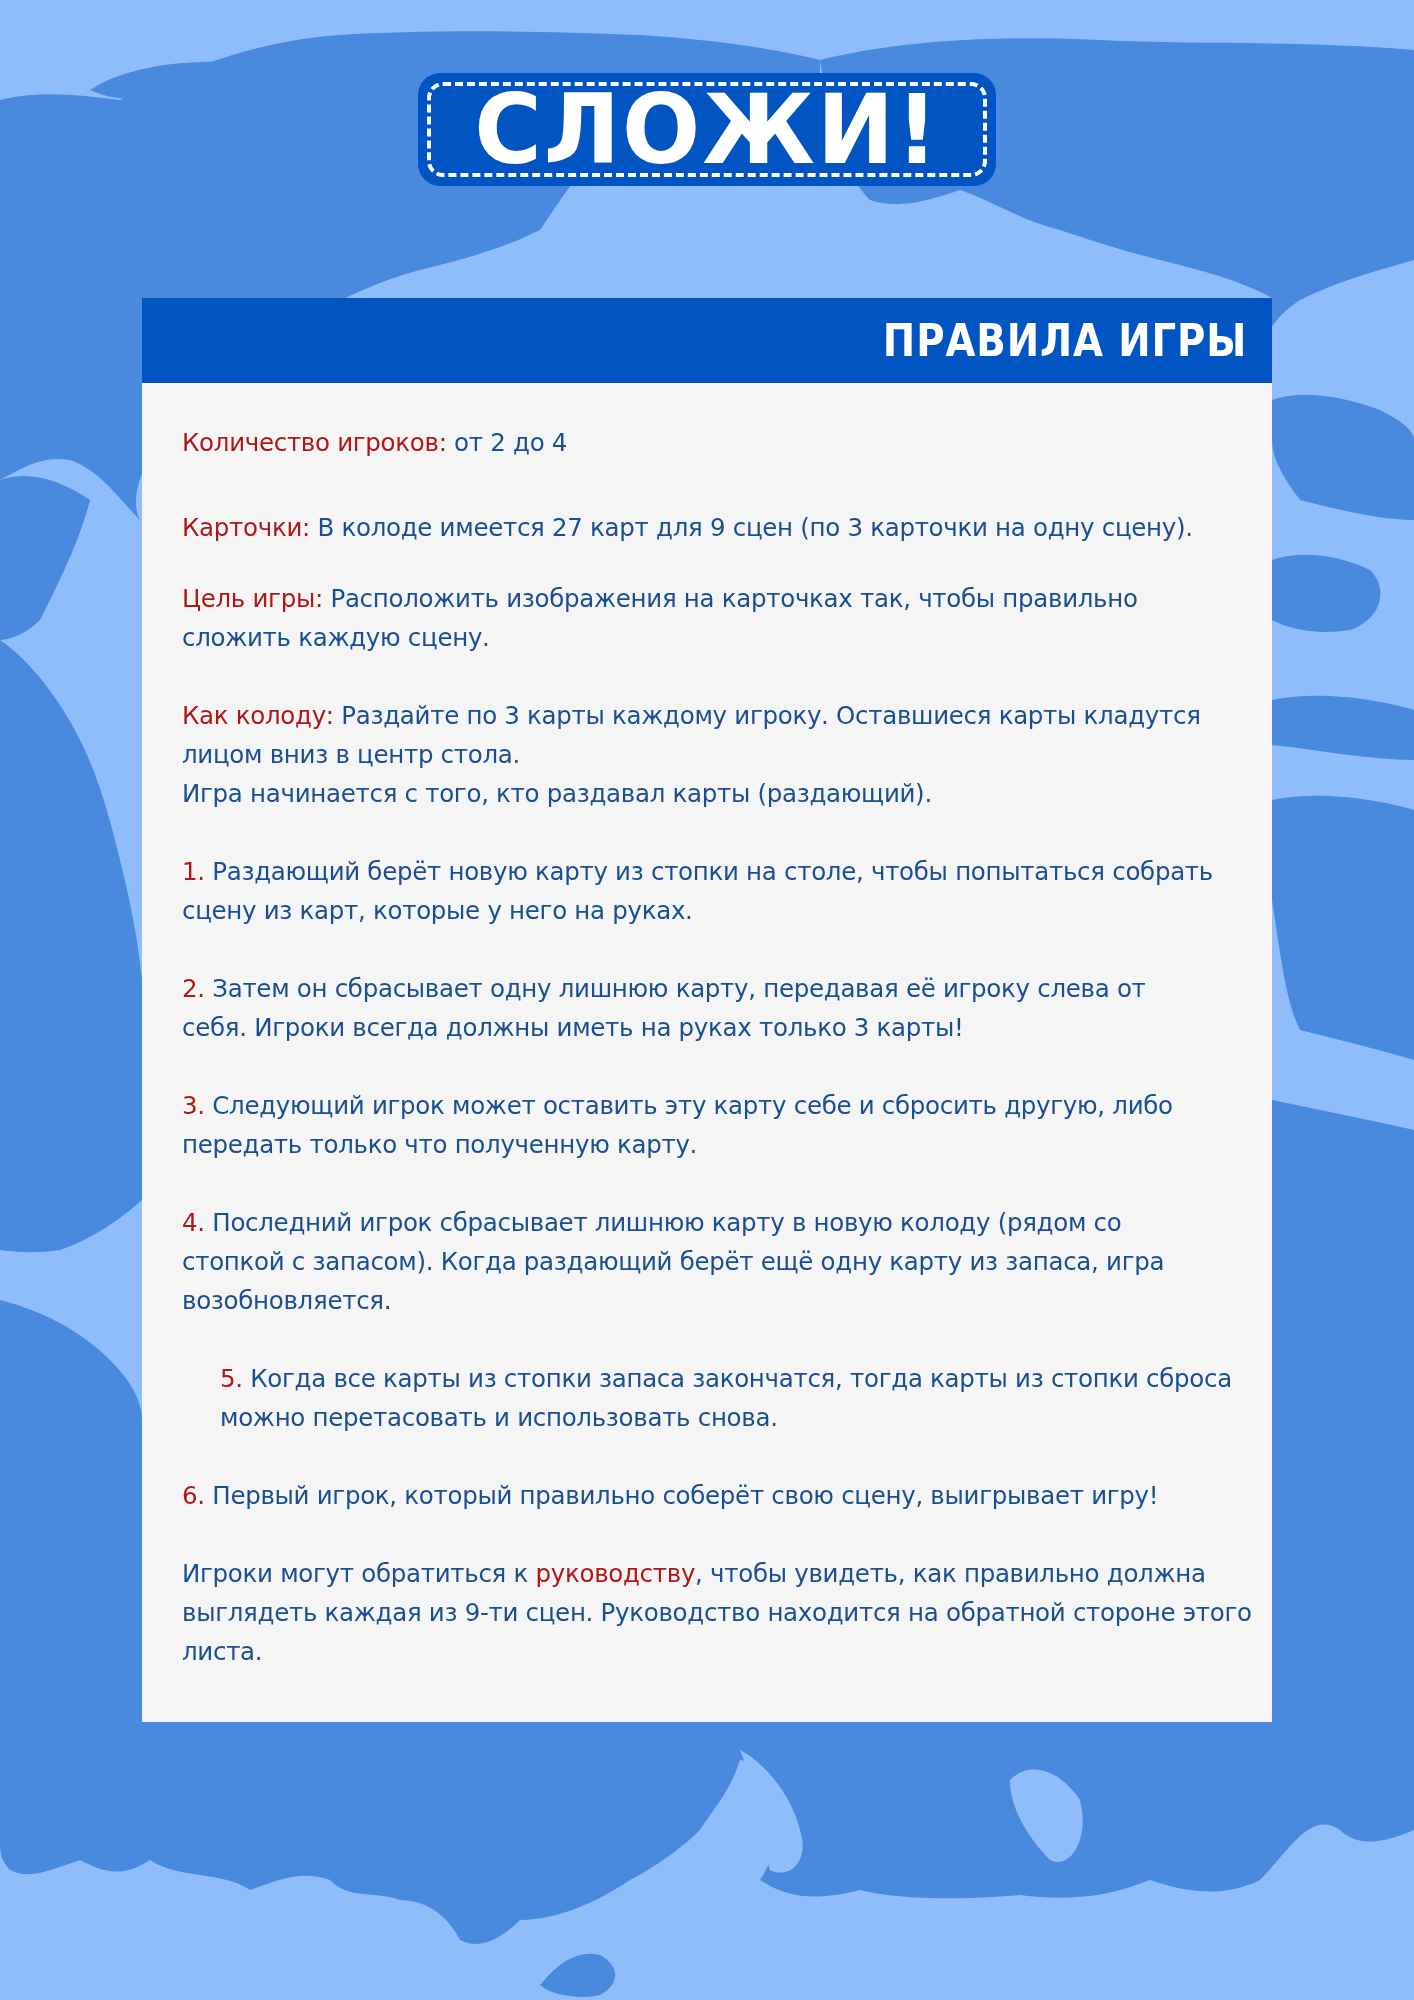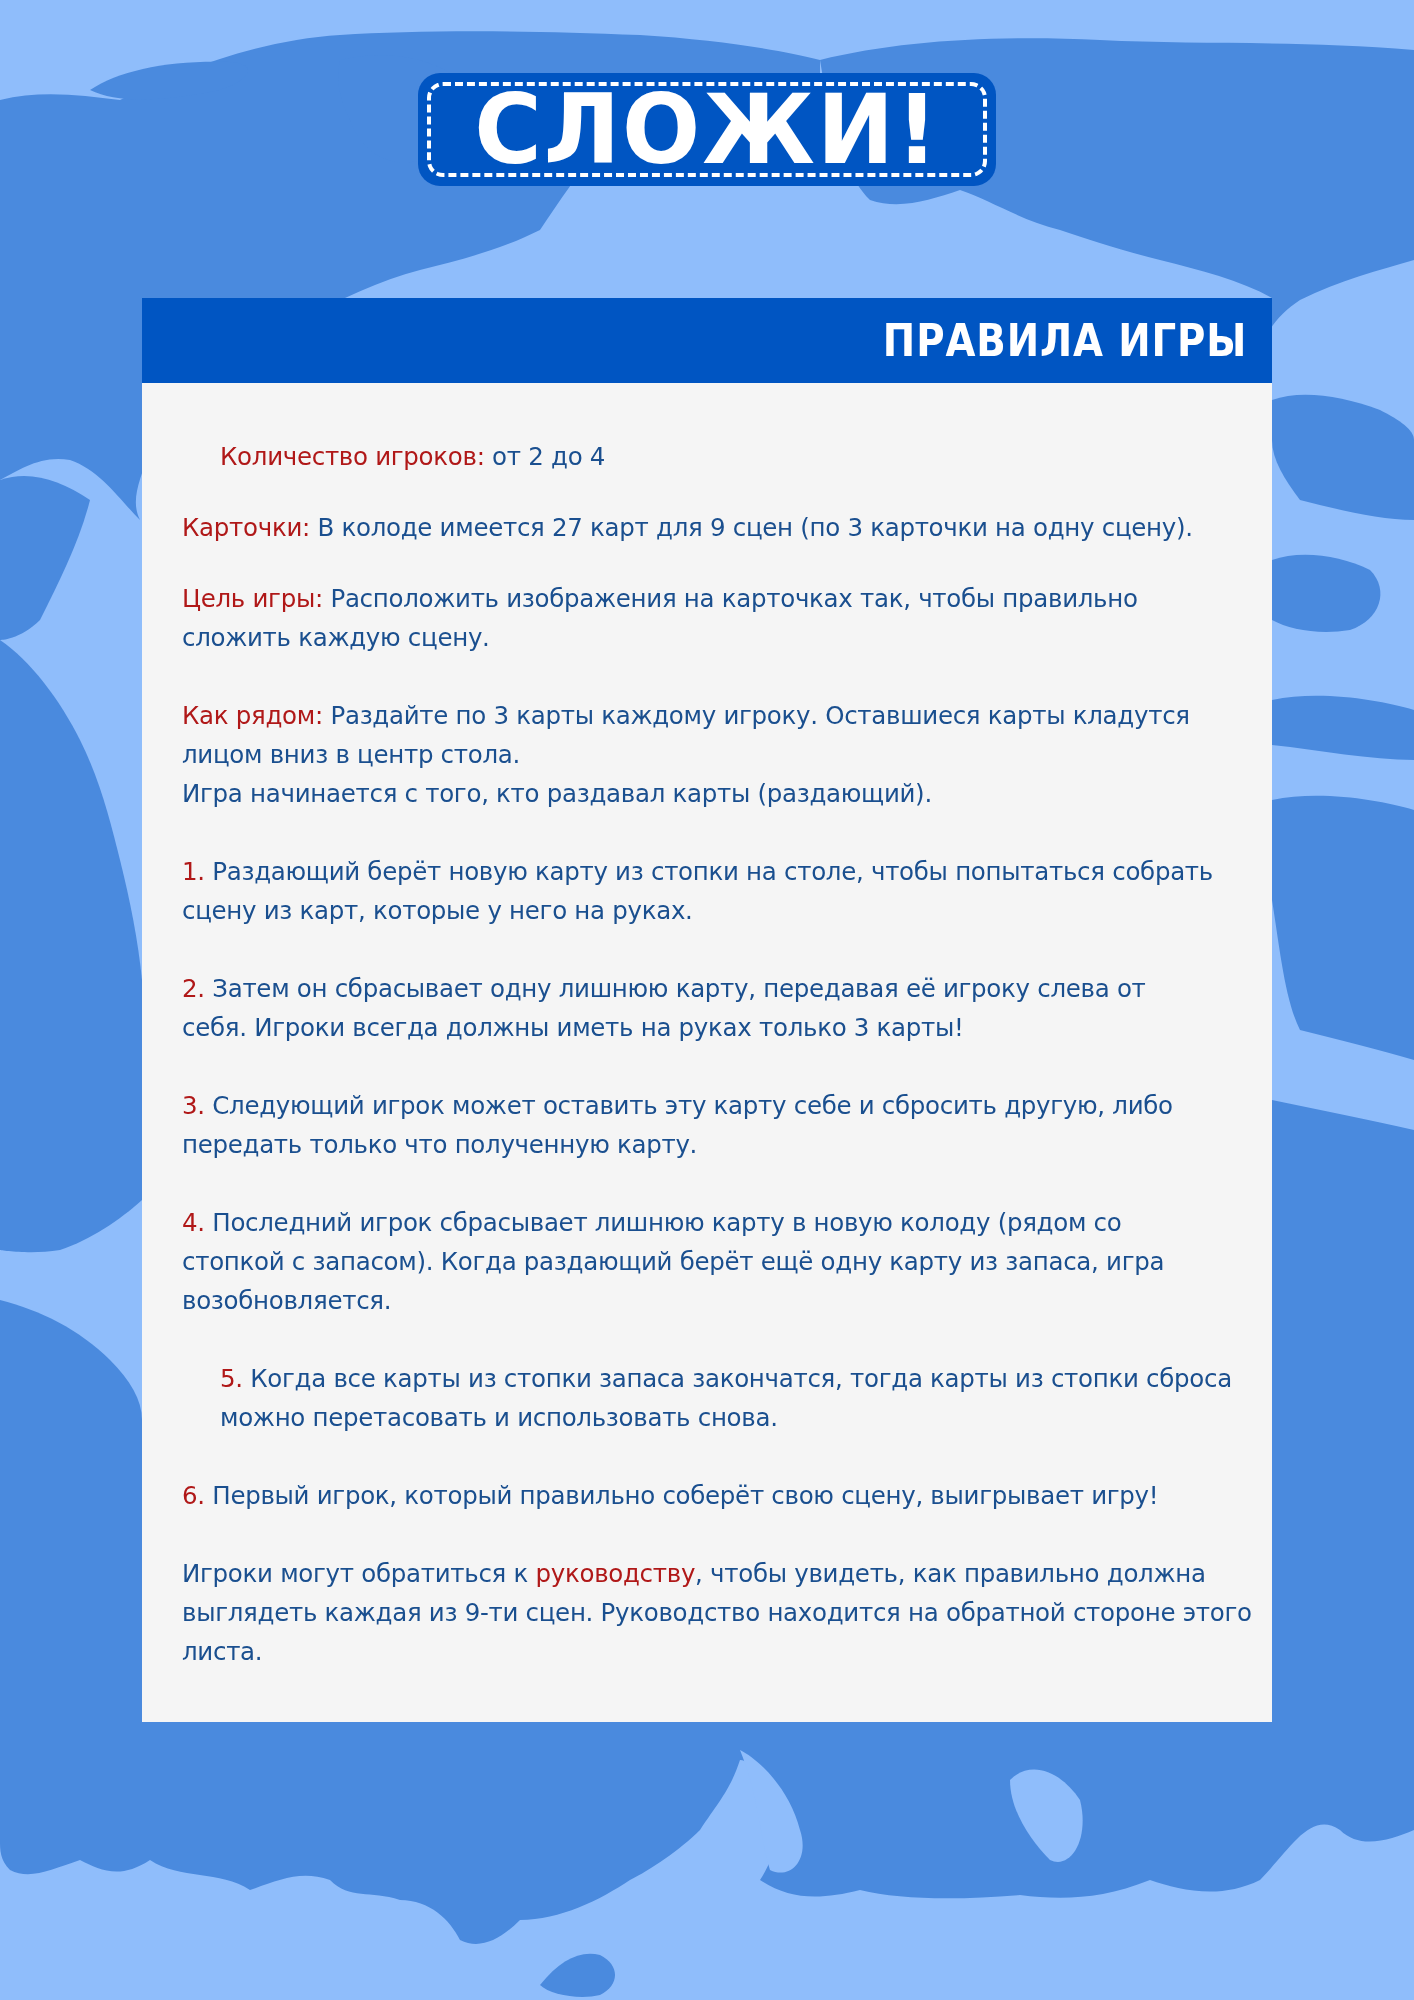--- a/index.html
+++ b/index.html
@@ -76,34 +76,34 @@
 <div class="title-badge">
   <div class="dash"></div>
   <div class="title-text">СЛОЖИ!</div>
 </div>
 
 <div class="card">
   <div class="card-header">
     <span>ПРАВИЛА ИГРЫ</span>
   </div>
 
-  <div class="para" style="top:139px;margin-left:38px;">
+  <div class="para" style="top:125px;">
     <span class="red">Количество игроков:</span><span> от 2 до 4</span>
   </div>
 
   <div class="para" style="top:186px;margin-top:24px;">
     <span class="red">Карточки:</span><span> В колоде имеется 27 карт для 9 сцен (по 3 карточки на одну сцену).</span>
   </div>
 
   <div class="para" style="top:281px; width:1000px;">
     <span class="red">Цель игры:</span><span> Расположить изображения на карточках так, чтобы правильно сложить каждую сцену.</span>
   </div>
 
   <div class="para" style="top:398px; width:1050px;">
-    <span class="red">Как рядом:</span><span> Раздайте по 3 карты каждому игроку. Оставшиеся карты кладутся лицом вниз в центр стола.</span><br>
+    <span class="red">Как колоду:</span><span> Раздайте по 3 карты каждому игроку. Оставшиеся карты кладутся лицом вниз в центр стола.</span><br>
     <span>Игра начинается с того, кто раздавал карты (раздающий).</span>
   </div>
 
   <div class="para" style="top:554px;">
     <span class="red">1.</span><span> Раздающий берёт новую карту из стопки на столе, чтобы попытаться собрать сцену из карт, которые у него на руках.</span>
   </div>
 
   <div class="para" style="top:671px; width:1000px;">
     <span class="red">2.</span><span> Затем он сбрасывает одну лишнюю карту, передавая её игроку слева от себя. Игроки всегда должны иметь на руках только 3 карты!</span>
   </div>

